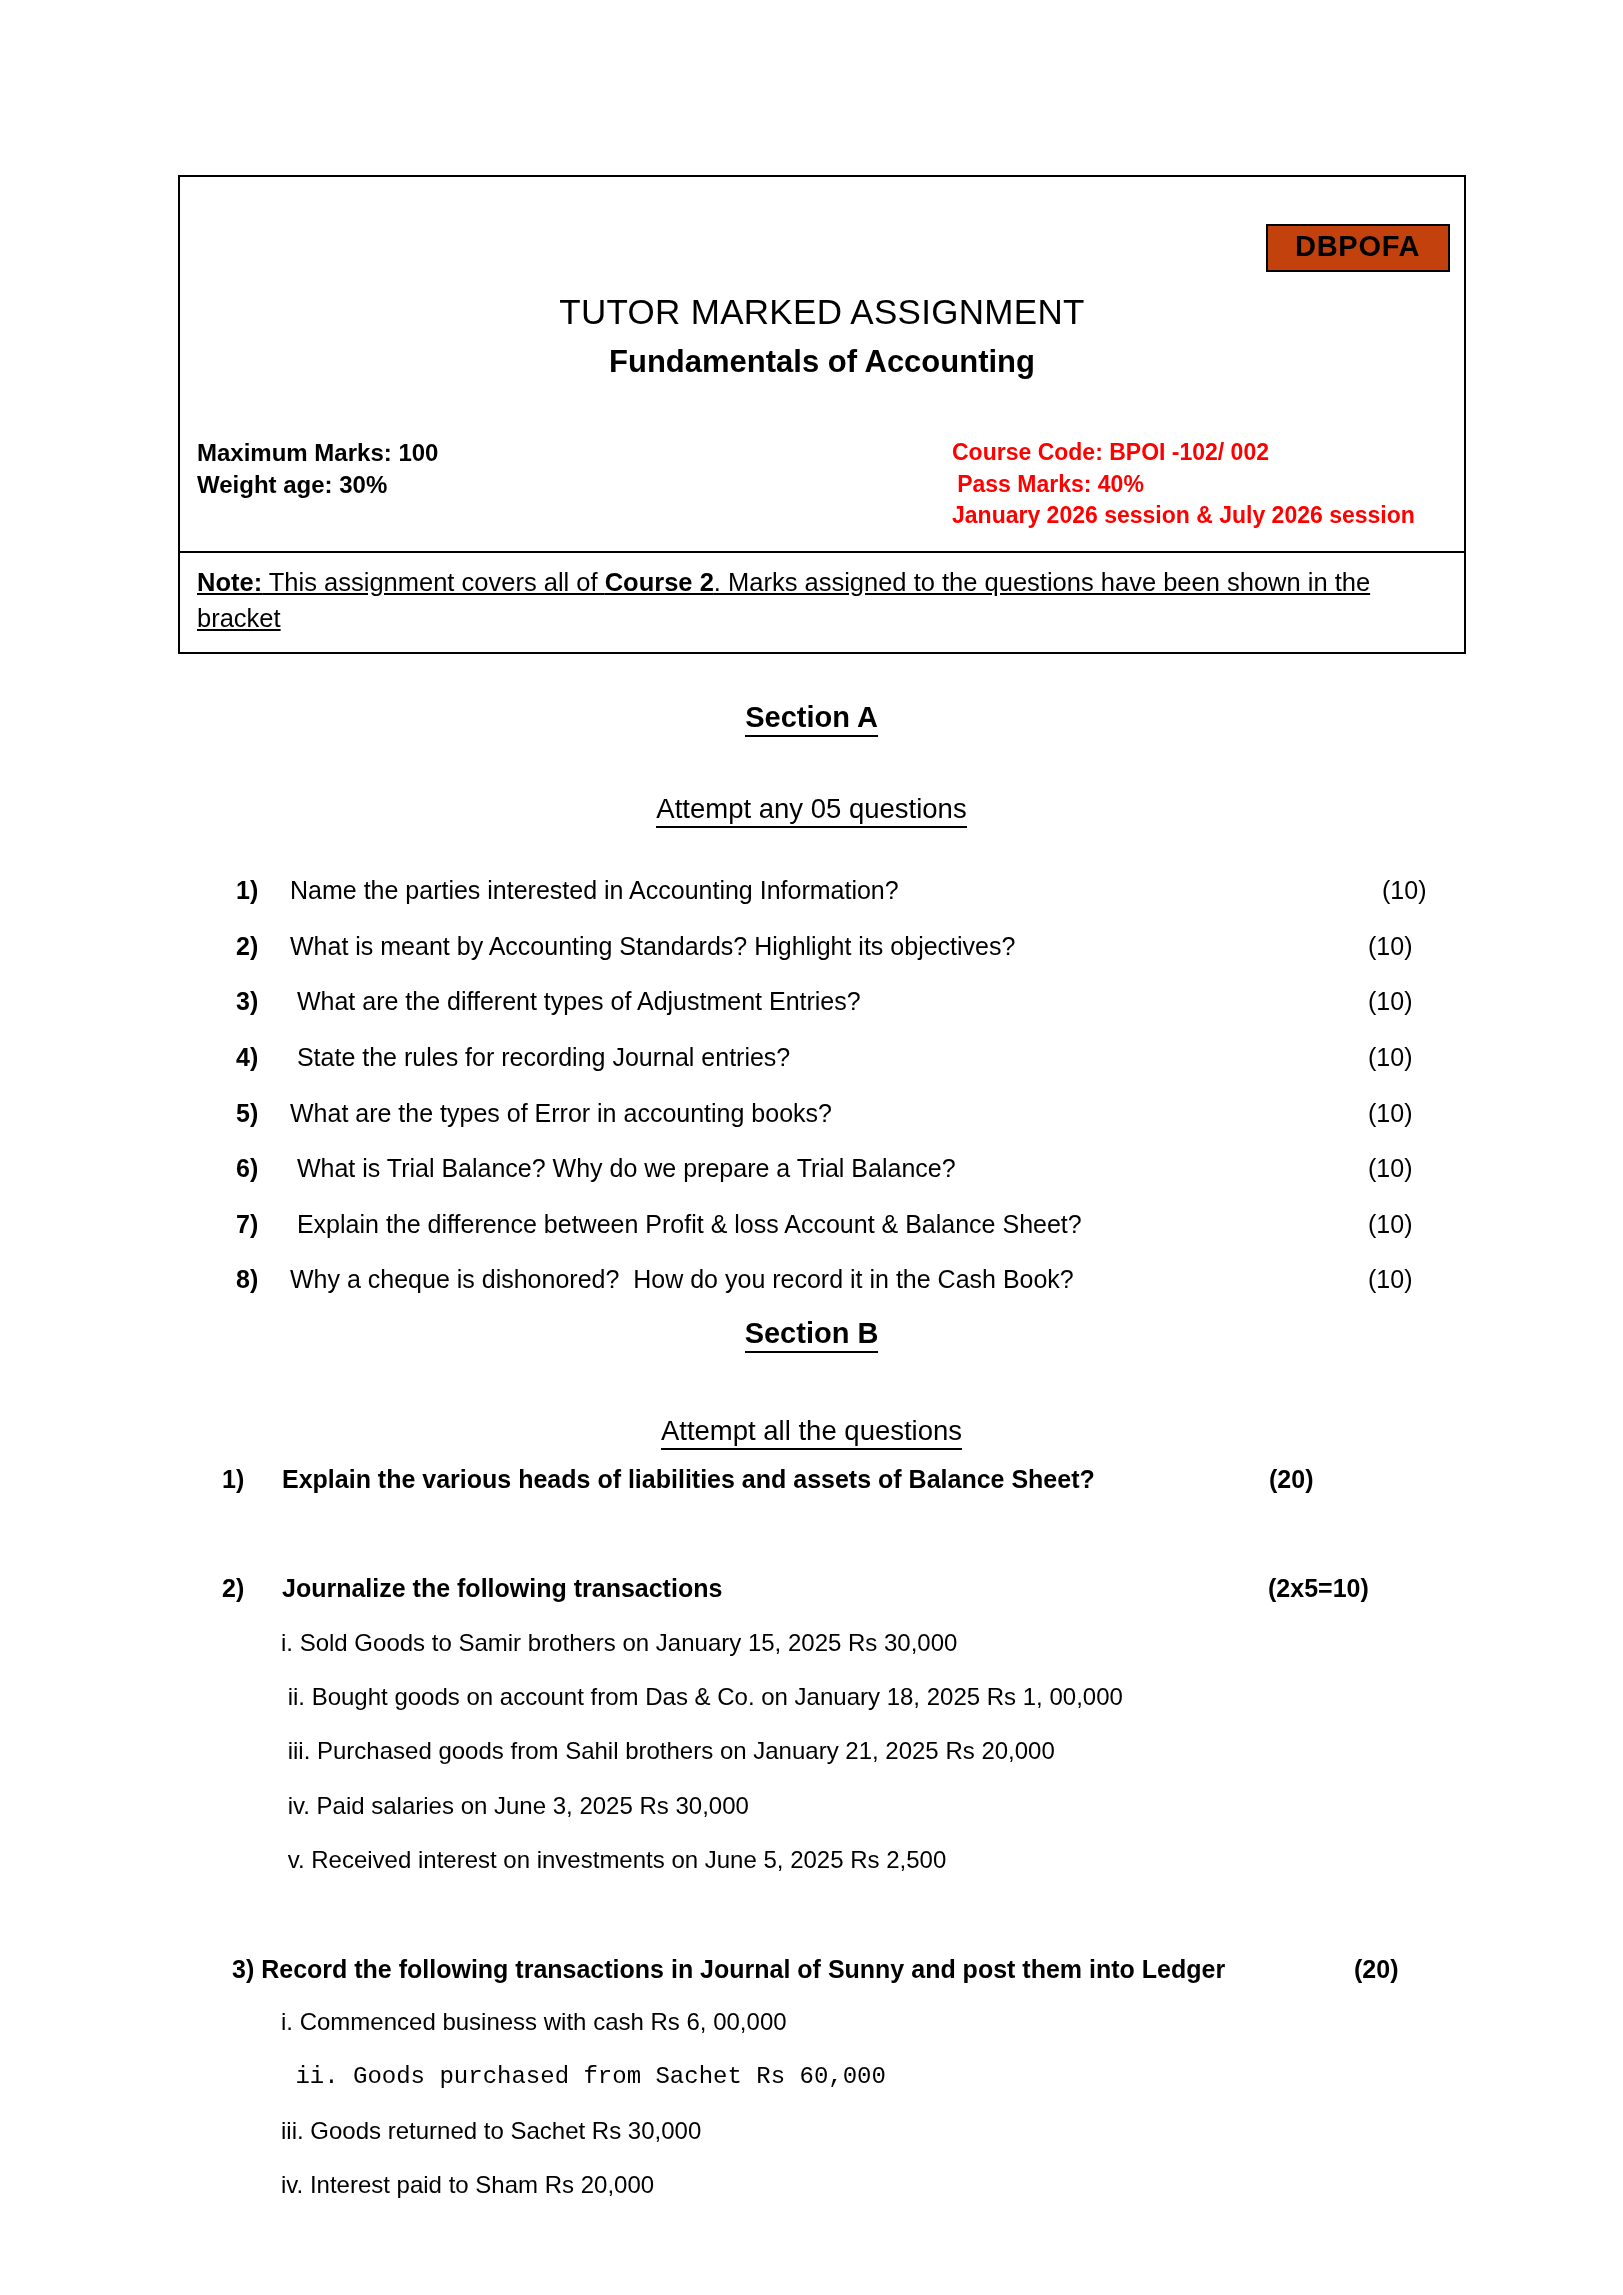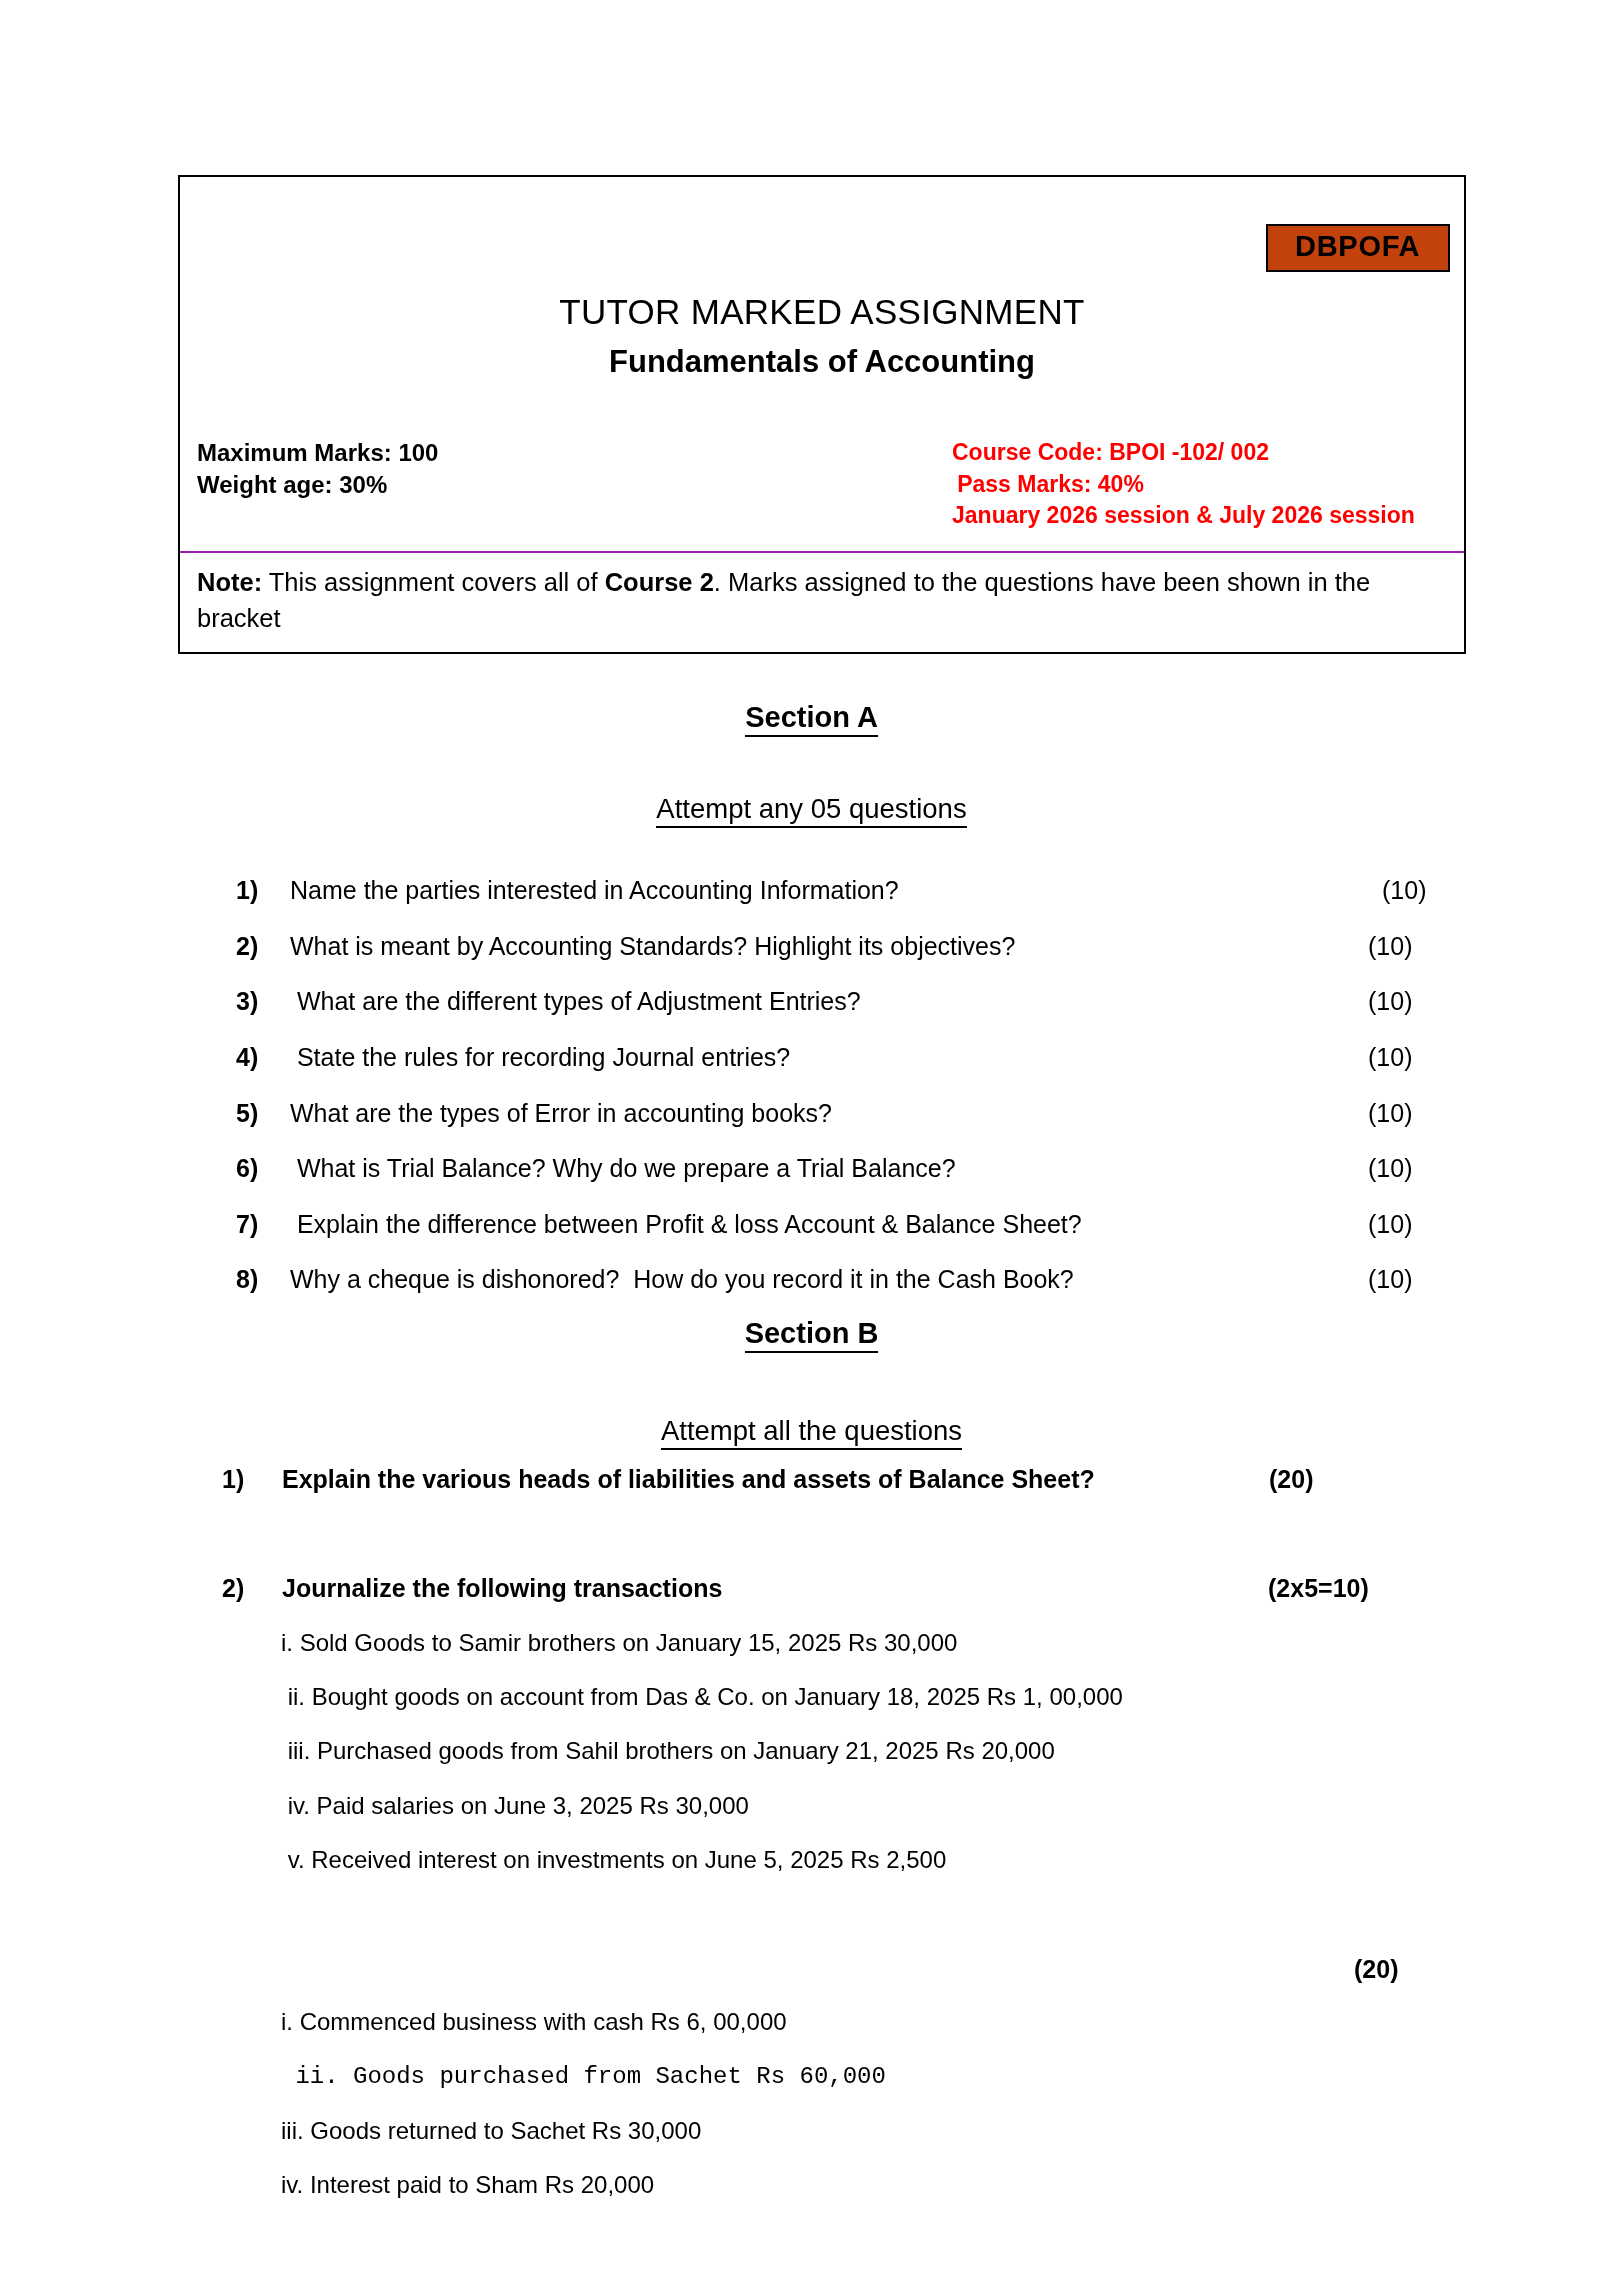--- a/index.html
+++ b/index.html
@@ -88,25 +88,26 @@
     top: 260px;
     font-size: 23px;
     font-weight: bold;
     color: #FF0000;
     line-height: 1.37;
   }
   .meta-right .ind1 { padding-left: 5.2px; }
   .meta-right .ind2 { padding-left: 0px; }
 
   .header-note {
-    border-top: 2px solid #a21caf;
+    border-top: 2px solid #000000;
     padding: 10.5px 17px 14.4px 17px;
     font-size: 25.5px;
     line-height: 1.45;
     box-sizing: border-box;
+    text-decoration: underline;
   }
   .header-note b { font-weight: bold; }
 
   
   .section-head {
     position: absolute;
     left: 0;
     width: 1623px;
     text-align: center;
     font-size: 29px;
@@ -245,21 +246,21 @@
   <div class="brow" style="top:1467px;"><span class="bnum">1)</span><span>Explain the various heads of liabilities and assets of Balance Sheet?</span><span class="bmark" style="left:1047px;">(20)</span></div>
 
   <div class="brow" style="top:1576px;"><span class="bnum">2)</span><span>Journalize the following transactions</span><span class="bmark" style="left:1046px;">(2x5=10)</span></div>
 
   <div class="subitem" style="top:1631px;">i. Sold Goods to Samir brothers on January 15, 2025 Rs 30,000</div>
   <div class="subitem" style="top:1685px;"> ii. Bought goods on account from Das &amp; Co. on January 18, 2025 Rs 1, 00,000</div>
   <div class="subitem" style="top:1739px;"> iii. Purchased goods from Sahil brothers on January 21, 2025 Rs 20,000</div>
   <div class="subitem" style="top:1794px;"> iv. Paid salaries on June 3, 2025 Rs 30,000</div>
   <div class="subitem" style="top:1848px;"> v. Received interest on investments on June 5, 2025 Rs 2,500</div>
 
-  <div class="brow flow" style="top:1957px; left:232px;"><span class="bmark" style="left:1122px;">(20)</span></div>
+  <div class="brow flow" style="top:1957px; left:232px;"><span>3) Record the following transactions in Journal of Sunny and post them into Ledger</span><span class="bmark" style="left:1122px;">(20)</span></div>
 
   <div class="subitem" style="top:2010px;">i. Commenced business with cash Rs 6, 00,000</div>
   <div class="subitem" style="top:2065px;font-family:Liberation Mono, monospace;"> ii. Goods purchased from Sachet Rs 60,000</div>
   <div class="subitem" style="top:2119px;">iii. Goods returned to Sachet Rs 30,000</div>
   <div class="subitem" style="top:2173px;">iv. Interest paid to Sham Rs 20,000</div>
 
 </div>
 
 
 </body></html>

